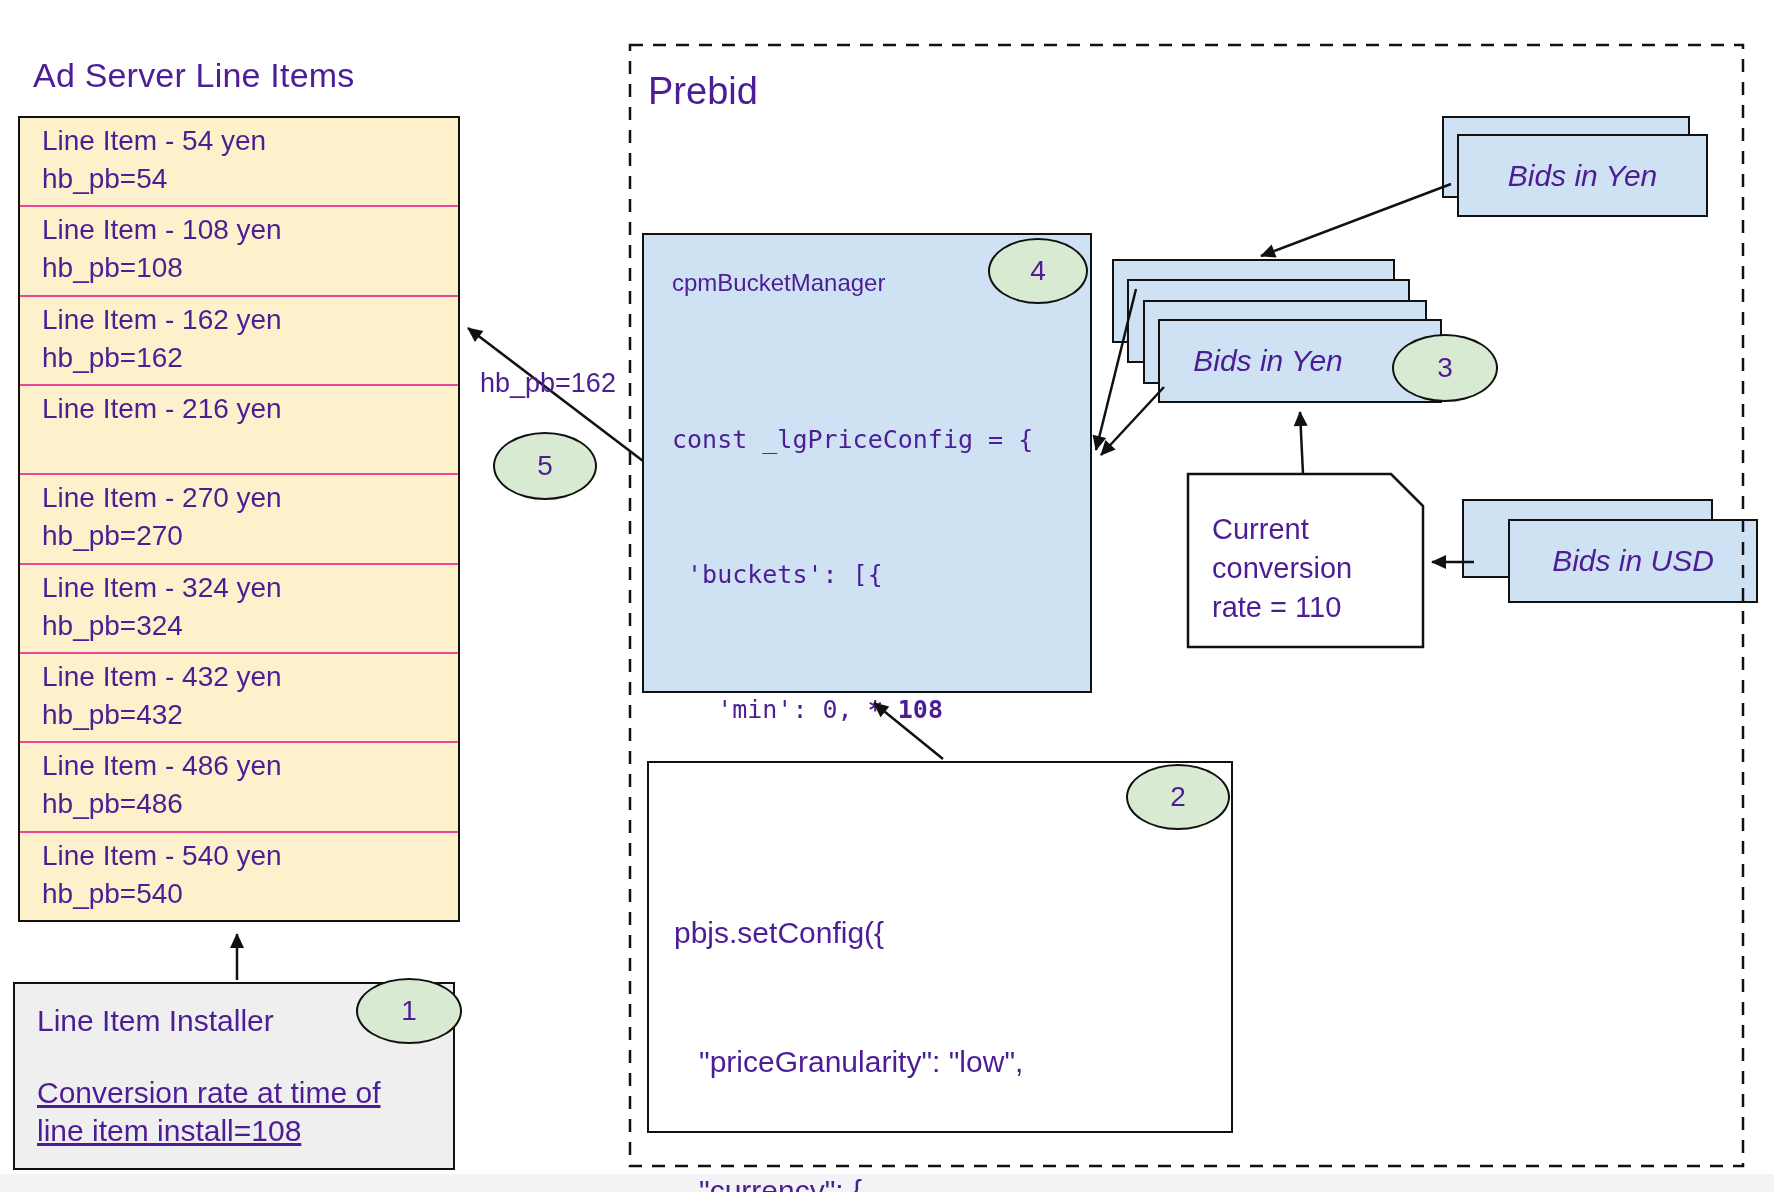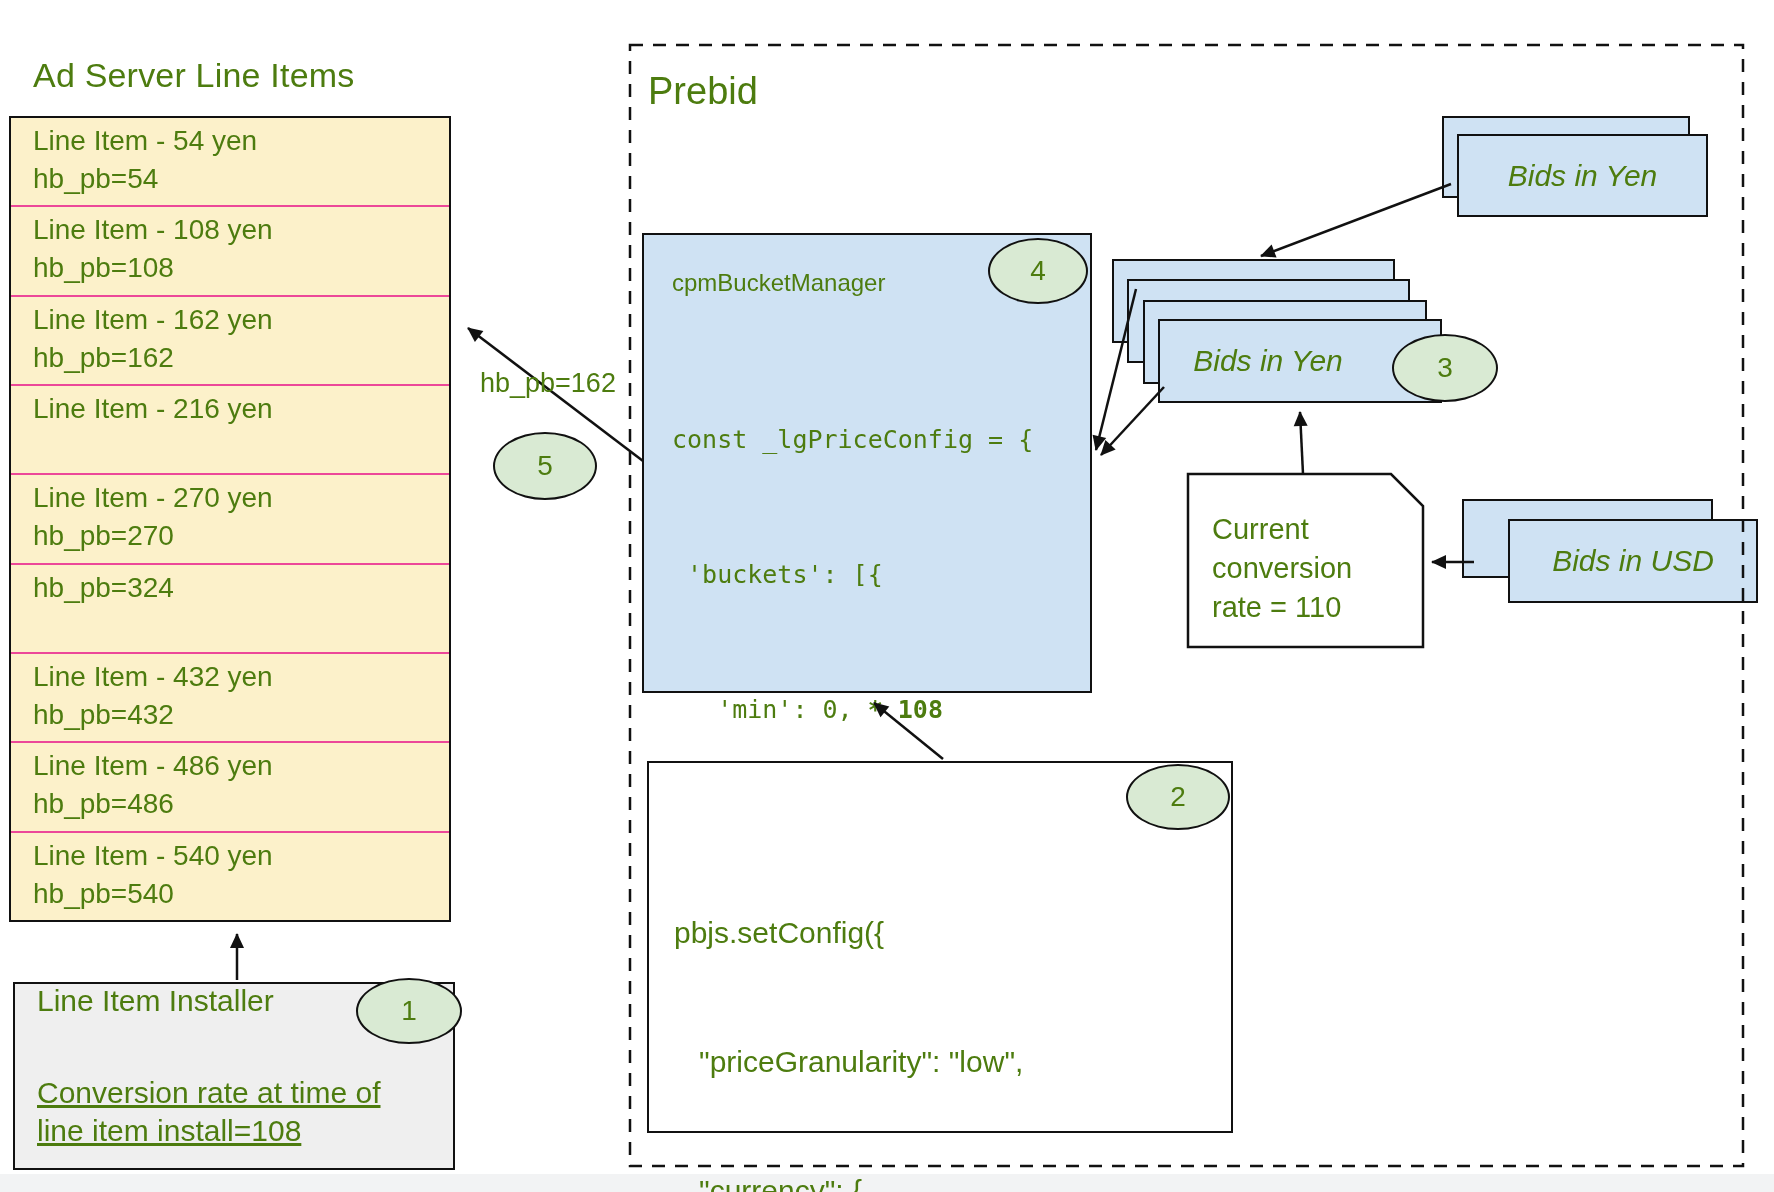--- a/index.html
+++ b/index.html
@@ -1,29 +1,29 @@
 <!DOCTYPE html>
 <html style="--yellow: #fcf1ca; --blue: #cfe2f3; --green: #d9ead3; --gray: #efefef; --accent_border: #111111;"><head>
 <meta charset="utf-8">
 <style>
   html,body{margin:0;padding:0;background:#ffffff;}
   #canvas{
     position:relative;width:1774px;height:1192px;overflow:hidden;
-    font-family:"Liberation Sans",sans-serif;color:#4d7c0f;background:#ffffff;
+    font-family:"Liberation Sans",sans-serif;color:#4c1d95;background:#ffffff;
   }
   .abs{position:absolute;box-sizing:border-box;}
   
   #li-title{left:33px;top:56px;font-size:34px;letter-spacing:.2px;}
-  #li-table{left:9px;top:116px;width:442px;height:806px;border:2.5px solid #111;
+  #li-table{left:18px;top:116px;width:442px;height:806px;border:2.5px solid #111;
     background:var(--yellow);display:flex;flex-direction:column;}
   .li-row{flex:1;padding:4px 10px 0 22px;font-size:28px;line-height:38px;}
   .li-row + .li-row{border-top:2px solid #ec4899;}
   
   #installer{left:13px;top:982px;width:442px;height:188px;border:2.5px solid #111;background:var(--gray);}
-  #installer-title{left:22px;top:0;font-size:30px;}
+  #installer-title{left:22px;top:20px;font-size:30px;}
   #installer-note{left:22px;top:90px;font-size:30px;line-height:38px;text-decoration:underline;}
   
   #prebid-title{left:648px;top:70px;font-size:38px;}
   
   #bucket-box{left:642px;top:233px;width:450px;height:460px;border:2.5px solid #111;background:var(--blue);}
   #bucket-title{left:28px;top:34px;font-size:24px;}
   #bucket-code{left:28px;top:92px;font-size:25px;line-height:45px;
     font-family:"DejaVu Sans Mono",monospace;white-space:pre;}
   .bold{font-weight:bold;}
   
@@ -69,20 +69,21 @@
         <div>hb_pb=162</div>
       </div>
     <div class="li-row">
         <div>Line Item - 216 yen</div>
       </div>
     <div class="li-row">
         <div>Line Item - 270 yen</div>
         <div>hb_pb=270</div>
       </div>
     <div class="li-row">
+        <div>Line Item - 324 yen</div>
         <div>hb_pb=324</div>
       </div>
     <div class="li-row">
         <div>Line Item - 432 yen</div>
         <div>hb_pb=432</div>
       </div>
     <div class="li-row">
         <div>Line Item - 486 yen</div>
         <div>hb_pb=486</div>
       </div>

